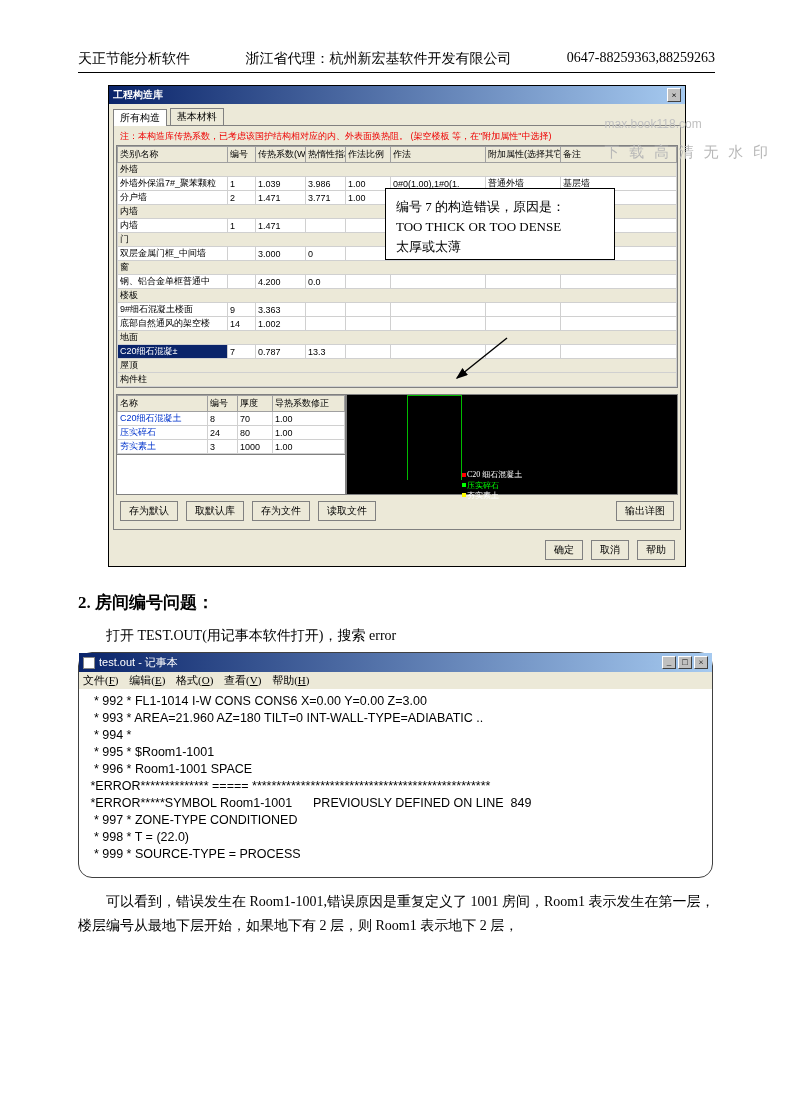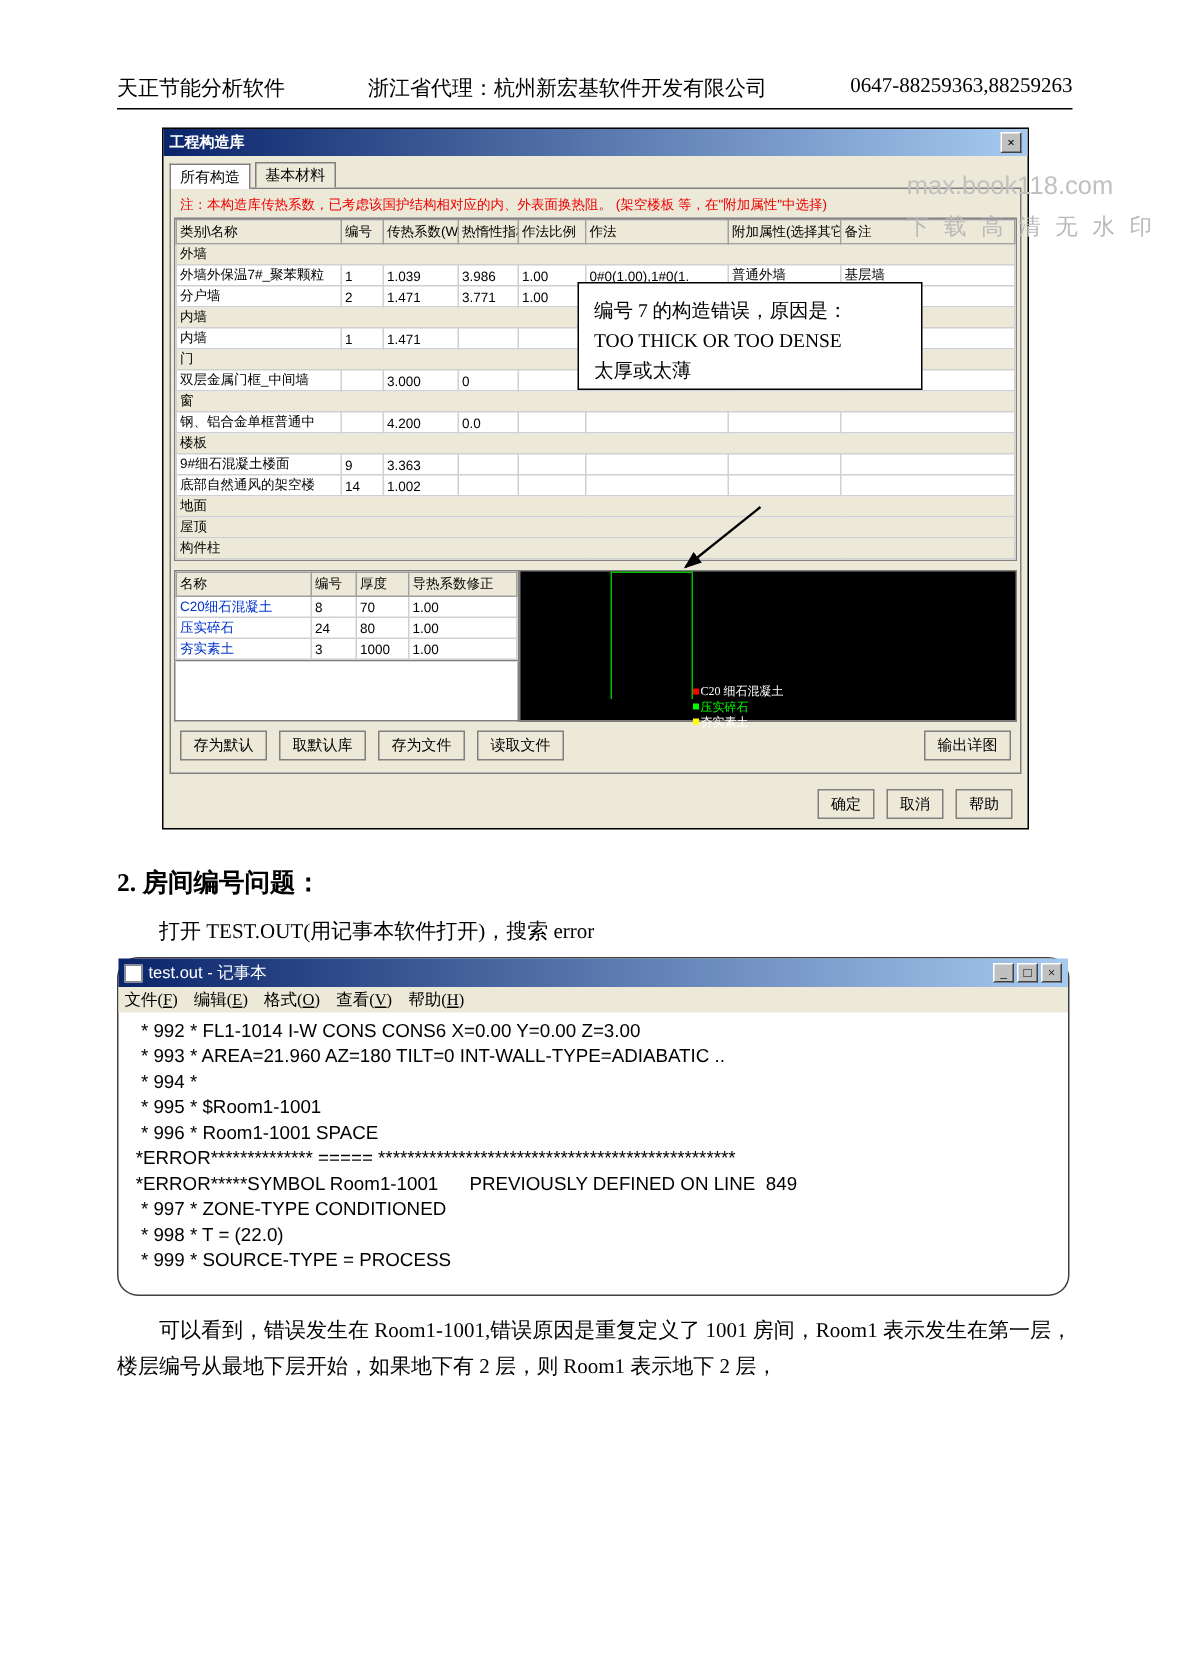--- a/index.html
+++ b/index.html
@@ -233,21 +233,21 @@
     right:22px;
     top:110px;
     color:#b8b8b8;
     font-family:"SimHei","Microsoft YaHei";
     font-size:23px;
     line-height:28px;
     text-align:left;
     z-index:20;
     pointer-events:none;
   }
-  .watermark .url { font-size:17px; color:#c0c0c0; font-family:Arial; }
+  .watermark .url { font-size:12px; color:#c0c0c0; font-family:Arial; }
 </style>
 </head>
 <body>
 
 <div class="page">
 
   <div class="header-line">
     <span>天正节能分析软件</span>
     <span>浙江省代理：杭州新宏基软件开发有限公司</span>
     <span>0647-88259363,88259263</span>
@@ -370,20 +370,30 @@
                 <td>14</td>
                 <td>1.002</td>
                 <td></td>
                 <td></td>
                 <td></td>
                 <td></td>
                 <td></td>
               </tr>
               <tr>
                 <td colspan="8" class="cat">地面</td>
+              </tr>
+              <tr>
+                <td class="name-ind" style="background: rgb(10, 36, 106); color: rgb(255, 255, 255);">C20细石混凝±</td>
+                <td>7</td>
+                <td>0.787</td>
+                <td>13.3</td>
+                <td></td>
+                <td></td>
+                <td></td>
+                <td></td>
               </tr>
               <tr>
                 <td colspan="8" class="cat">屋顶</td>
               </tr>
               <tr>
                 <td colspan="8" class="cat">构件柱</td>
               </tr>
             </tbody>
       </table>
       </div>

